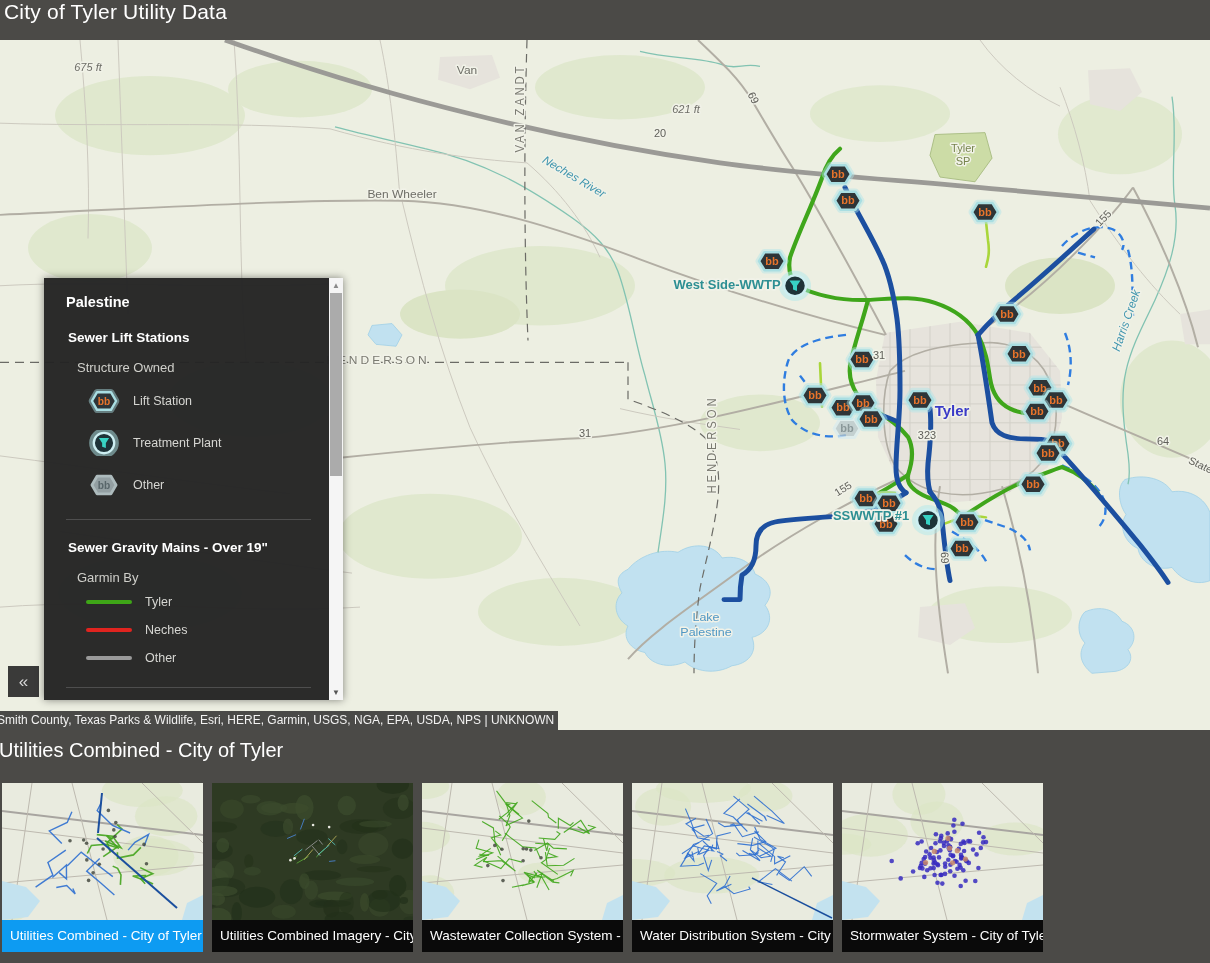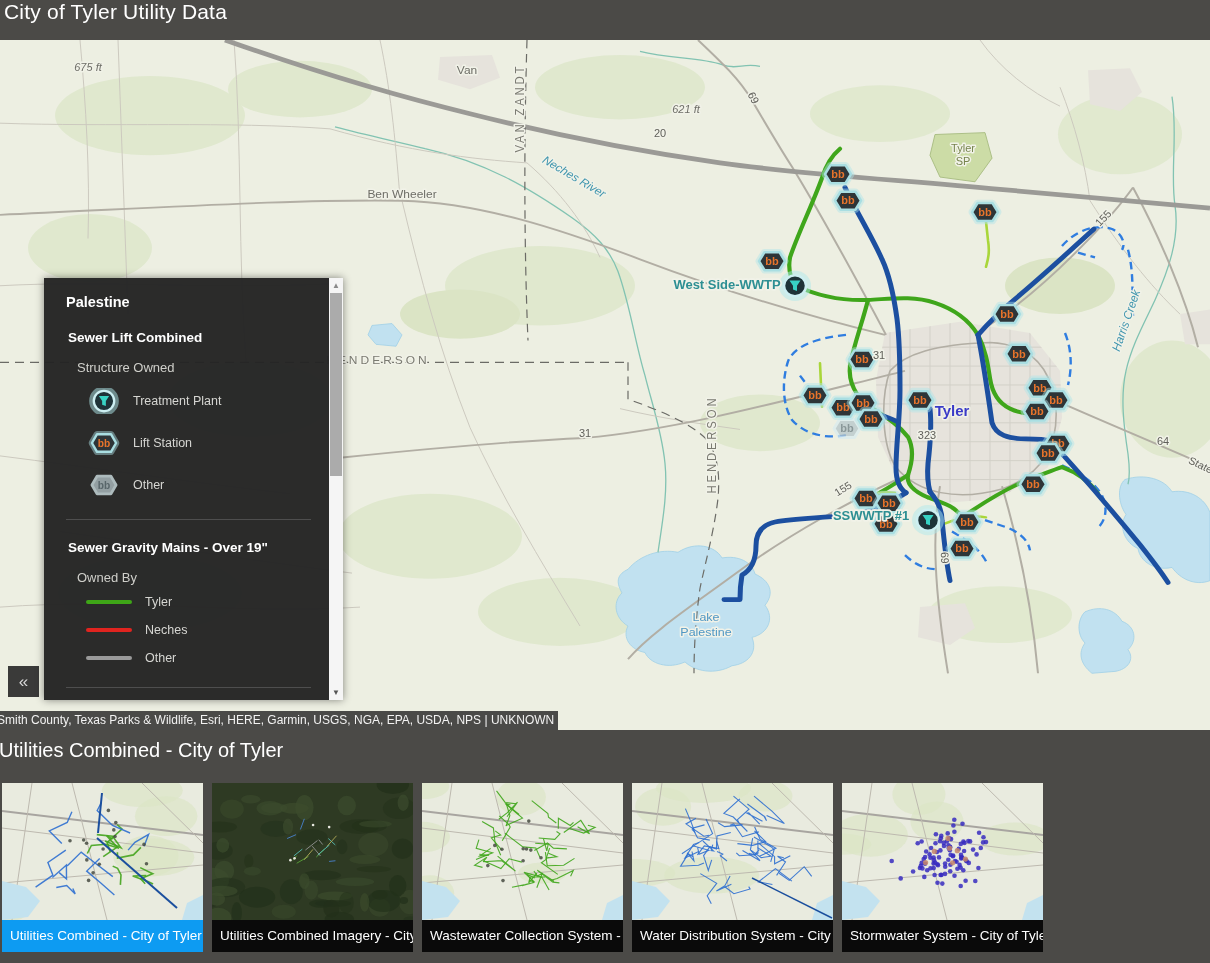--- a/index.html
+++ b/index.html
@@ -279,43 +279,43 @@
         </g>
     </svg>
 
     <div class="attribution">Smith County, Texas Parks &amp; Wildlife, Esri, HERE, Garmin, USGS, NGA, EPA, USDA, NPS | UNKNOWN</div>
 
     <button class="collapse"><span>«</span></button>
 
     <aside class="legend">
       <div class="legend-title">Palestine</div>
       <div id="legend-sections">
-          <div class="lheading">Sewer Lift Combined</div>
+          <div class="lheading">Sewer Lift Stations</div>
           <div class="lsub">Structure Owned</div>
+          <div class="lrow">
+            <svg viewBox="-16 -14 32 28" class="ic">
+              <use href="#sym-bb"></use>
+            </svg>
+            <span class="lbl">Lift Station</span>
+          </div>
           <div class="lrow">
             <svg viewBox="-16 -14 32 28" class="ic">
               <use href="#sym-tp"></use>
             </svg>
             <span class="lbl">Treatment Plant</span>
-          </div>
-          <div class="lrow">
-            <svg viewBox="-16 -14 32 28" class="ic">
-              <use href="#sym-bb"></use>
-            </svg>
-            <span class="lbl">Lift Station</span>
           </div>
           <div class="lrow">
             <svg viewBox="-16 -14 32 28" class="ic">
               <use href="#sym-bbo"></use>
             </svg>
             <span class="lbl">Other</span>
           </div>
           <div class="divider"></div>
           <div class="lheading">Sewer Gravity Mains - Over 19"</div>
-          <div class="lsub">Owned By</div>
+          <div class="lsub">Garmin By</div>
           <div class="lrow slim">
             <span class="swatch" style="background: rgb(62, 166, 23);"></span>
             <span class="lbl">Tyler</span>
           </div>
           <div class="lrow slim">
             <span class="swatch" style="background: rgb(224, 36, 31);"></span>
             <span class="lbl">Neches</span>
           </div>
           <div class="lrow slim">
             <span class="swatch" style="background: rgb(154, 154, 154);"></span>

